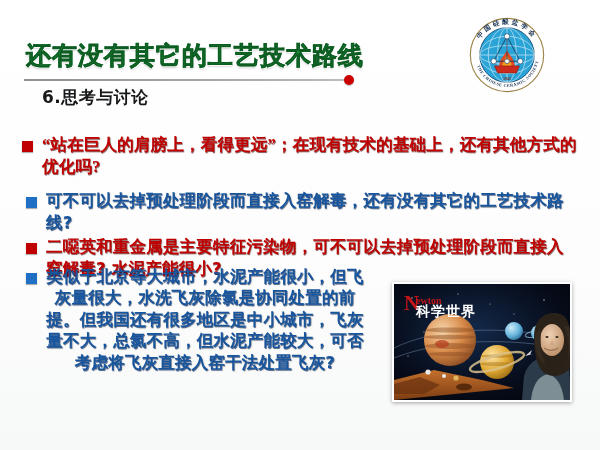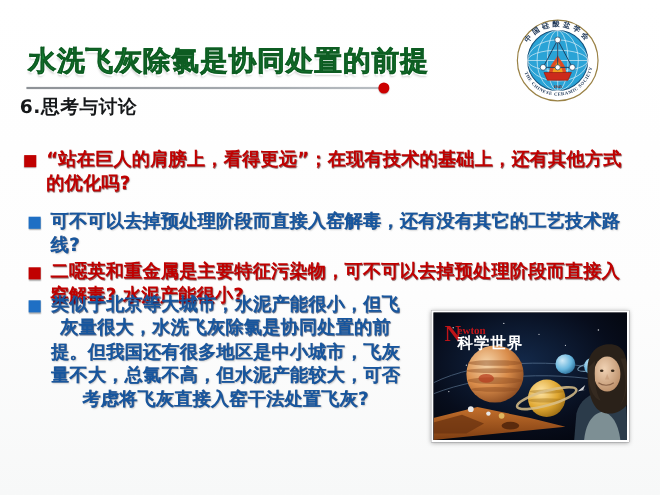--- a/index.html
+++ b/index.html
@@ -53,21 +53,21 @@
     top: 75px;
     width: 10px;
     height: 10px;
     border-radius: 50%;
     background: #cc0000;
     box-shadow: 0 1px 1px rgba(0,0,0,0.25);
   }
 
   .section-heading {
     position: absolute;
-    left: 18px;
+    left: 42px;
     top: 86px;
     font-size: 17px;
     font-weight: bold;
     color: #16181a;
     letter-spacing: 0.5px;
     white-space: nowrap;
   }
 
   
   .logo {
@@ -114,21 +114,21 @@
   }
   .bullet-text.red {
     color: #c00000;
     text-shadow: 0.6px 0.6px 0.5px rgba(90,0,0,0.55), 1px 1px 1.5px rgba(0,0,0,0.20);
   }
   .bullet-text.blue {
     color: #17569e;
     text-shadow: 0.6px 0.6px 0.5px rgba(0,30,80,0.55), 1px 1px 1.5px rgba(0,0,0,0.20);
   }
 
-  .bullet.b1 { position:absolute; left:0; top:0;   width: 556px; }
+  .bullet.b1 { position:absolute; left:0; top:0;   width: 556px; font-family: Liberation Serif, serif; }
   .bullet.b2 { position:absolute; left:4px; top:56px;  width: 552px; }
   .bullet.b3 { position:absolute; left:4px; top:102px; width: 552px; }
   .bullet.b4 { position:absolute; left:4px; top:132px; width: 338px; }
 
   .bullet.b4 .bullet-text {
     text-align: center;
     line-height: 1.30;
   }
 
   
@@ -143,21 +143,21 @@
     overflow: hidden;
     background: #05070f;
   }
   .magazine svg { display:block; width: 100%; height: 100%; }
 </style>
 </head>
 <body>
 
 <div class="slide">
 
-  <div class="slide-title">水洗飞灰除氯是协同处置的前提</div>
+  <div class="slide-title">还有没有其它的工艺技术路线</div>
 
   <div class="title-rule"></div>
   <div class="title-rule-dot"></div>
 
   <div class="section-heading">6.思考与讨论</div>
 
   <div class="logo">
     <svg viewBox="0 0 100 100" xmlns="http://www.w3.org/2000/svg">
       <defs>
         <path id="arcTop" d="M 50,50 m -40,0 a 40,40 0 0 1 80,0" fill="none"></path>

